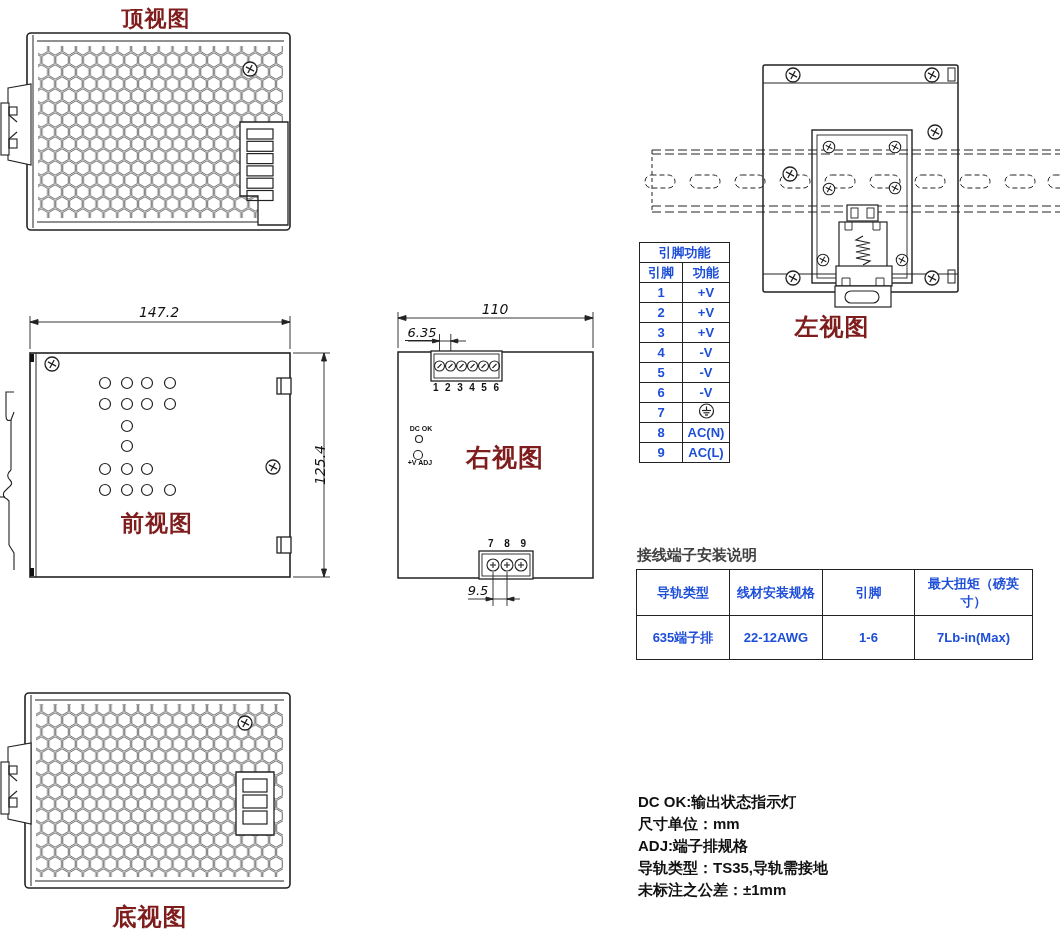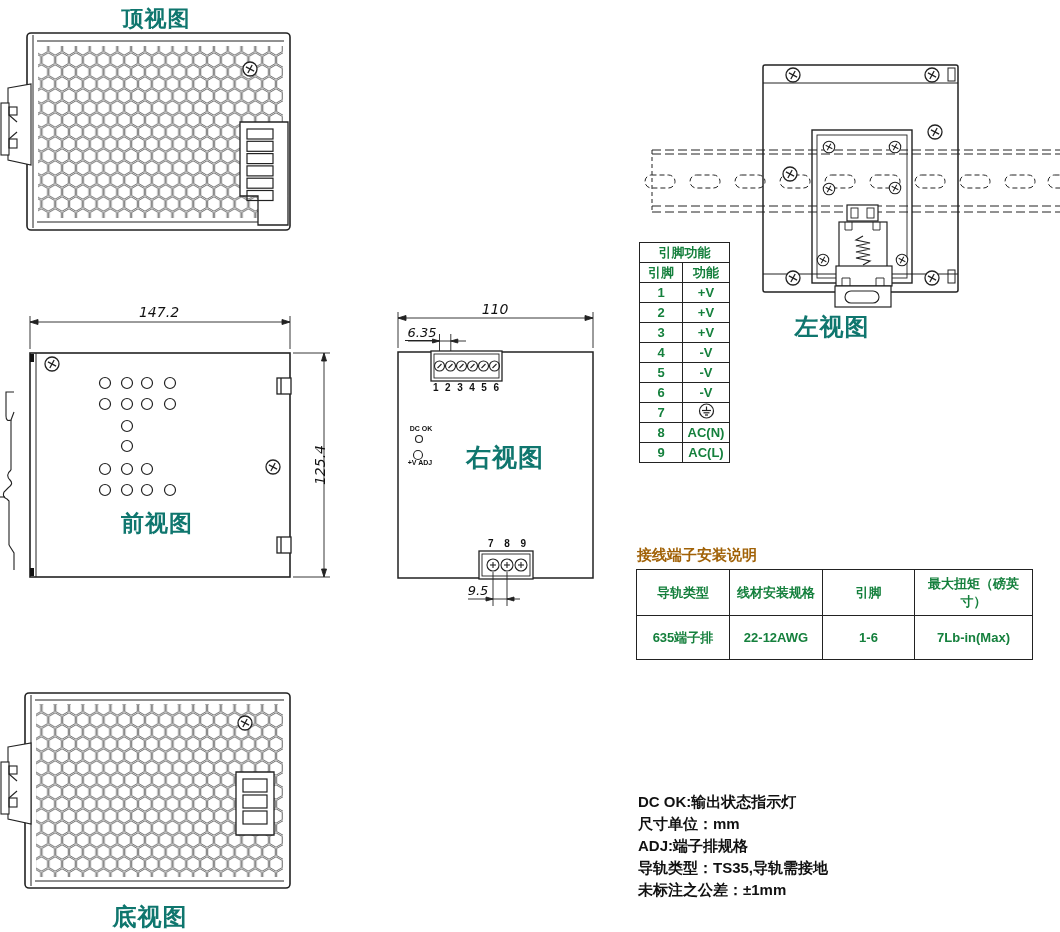--- a/index.html
+++ b/index.html
@@ -1,29 +1,29 @@
 <!DOCTYPE html>
 <html><head>
 <meta charset="utf-8">
 <style>
   html,body{margin:0;padding:0;background:#fff;}
   body{width:1060px;height:932px;position:relative;font-family:"Liberation Sans",sans-serif;color:#111;overflow:hidden;}
   .abs{position:absolute;}
-  .view-title{font-weight:bold;text-align:center;color:#0f766e;letter-spacing:1px;}
+  .view-title{font-weight:bold;text-align:center;color:#7f1d1d;letter-spacing:1px;}
   .dim{font-style:italic;font-size:14px;color:#111;text-align:center;font-family:"DejaVu Sans",sans-serif;}
   .dim-sm{font-size:13px;}
   .pinnum-row{display:flex;justify-content:space-between;font-size:10px;font-weight:bold;color:#111;}
   .pinnum-row span{display:inline-block;text-align:center;}
   .tiny-label{font-size:7px;font-weight:bold;text-align:center;color:#111;letter-spacing:0;}
-  table{border-collapse:collapse;color:#15803d;}
+  table{border-collapse:collapse;color:#1d4ed8;}
   .pin-table{font-size:13px;font-weight:bold;text-align:center;}
   .pin-table td{border:1.3px solid #222;height:19px;padding:0 2px;}
   .pin-table .c-pin{width:38px;}
   .pin-table .c-fn{width:42px;}
-  .term-title{font-size:15px;font-weight:bold;color:#a16207;}
+  .term-title{font-size:15px;font-weight:bold;color:#404040;}
   .term-table{font-size:13px;font-weight:bold;text-align:center;}
   .term-table td{border:1.3px solid #222;padding:0 2px;}
   .term-table tr.hdr td{height:45px;}
   .term-table tr.row td{height:43px;font-weight:bold;}
   .notes{font-size:15px;font-weight:bold;line-height:22px;white-space:nowrap;}
   .gnd-circ{display:inline-flex;align-items:center;justify-content:center;}
 </style>
 </head>
 <body>
 

